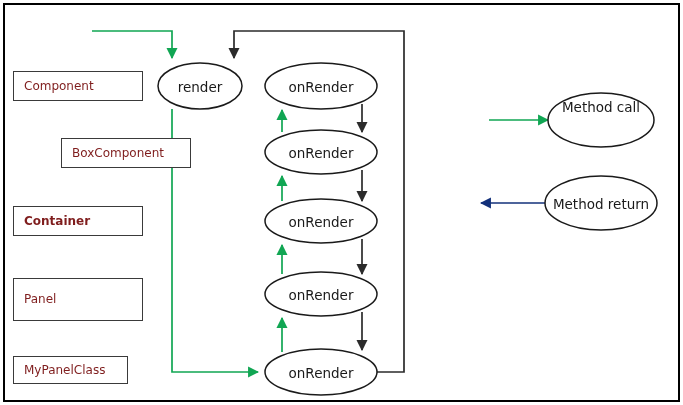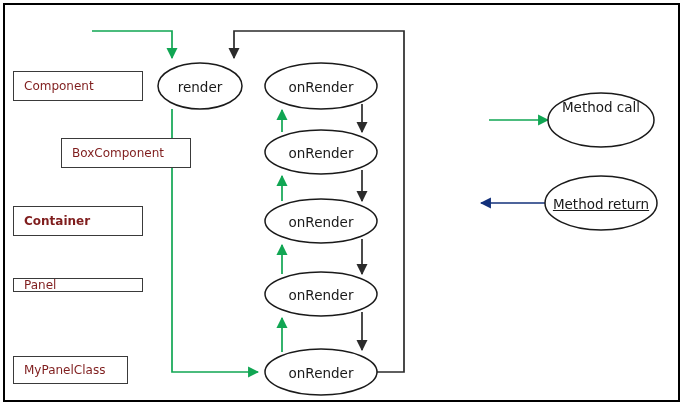--- a/index.html
+++ b/index.html
@@ -145,31 +145,31 @@
   </svg>
 
   <div class="node-label" style="left:200px; top:87px;">render</div>
   <div class="node-label" style="left:321px; top:87px;">onRender</div>
   <div class="node-label" style="left:321px; top:153px;">onRender</div>
   <div class="node-label" style="left:321px; top:222px;">onRender</div>
   <div class="node-label" style="left:321px; top:295px;">onRender</div>
   <div class="node-label" style="left:321px; top:373px;">onRender</div>
 
   <div class="legend-label" style="left:601px; top:107px;">Method call</div>
-  <div class="legend-label" style="left:601px; top:204px;text-decoration:underline;">Method  return</div>
+  <div class="legend-label" style="left:601px; top:204px;">Method  return</div>
 
   <div class="class-box" style="left:13px; top:71px;  width:130px; height:30px;">
     <span>Component</span>
   </div>
   <div class="class-box" style="left:13px; top:138px; width:130px; height:30px;margin-left:48px;">
     <span>BoxComponent</span>
   </div>
   <div class="class-box" style="left:13px; top:206px; width:130px; height:30px;font-weight:bold;">
     <span>Container</span>
   </div>
-  <div class="class-box" style="left:13px; top:278px; width:130px; height:14px;">
+  <div class="class-box" style="left:13px; top:278px; width:130px; height:43px;">
     <span>Panel</span>
   </div>
   <div class="class-box" style="left:13px; top:356px; width:115px; height:28px;">
     <span>MyPanelClass</span>
   </div>
 
 </div>
 
 </body></html>

